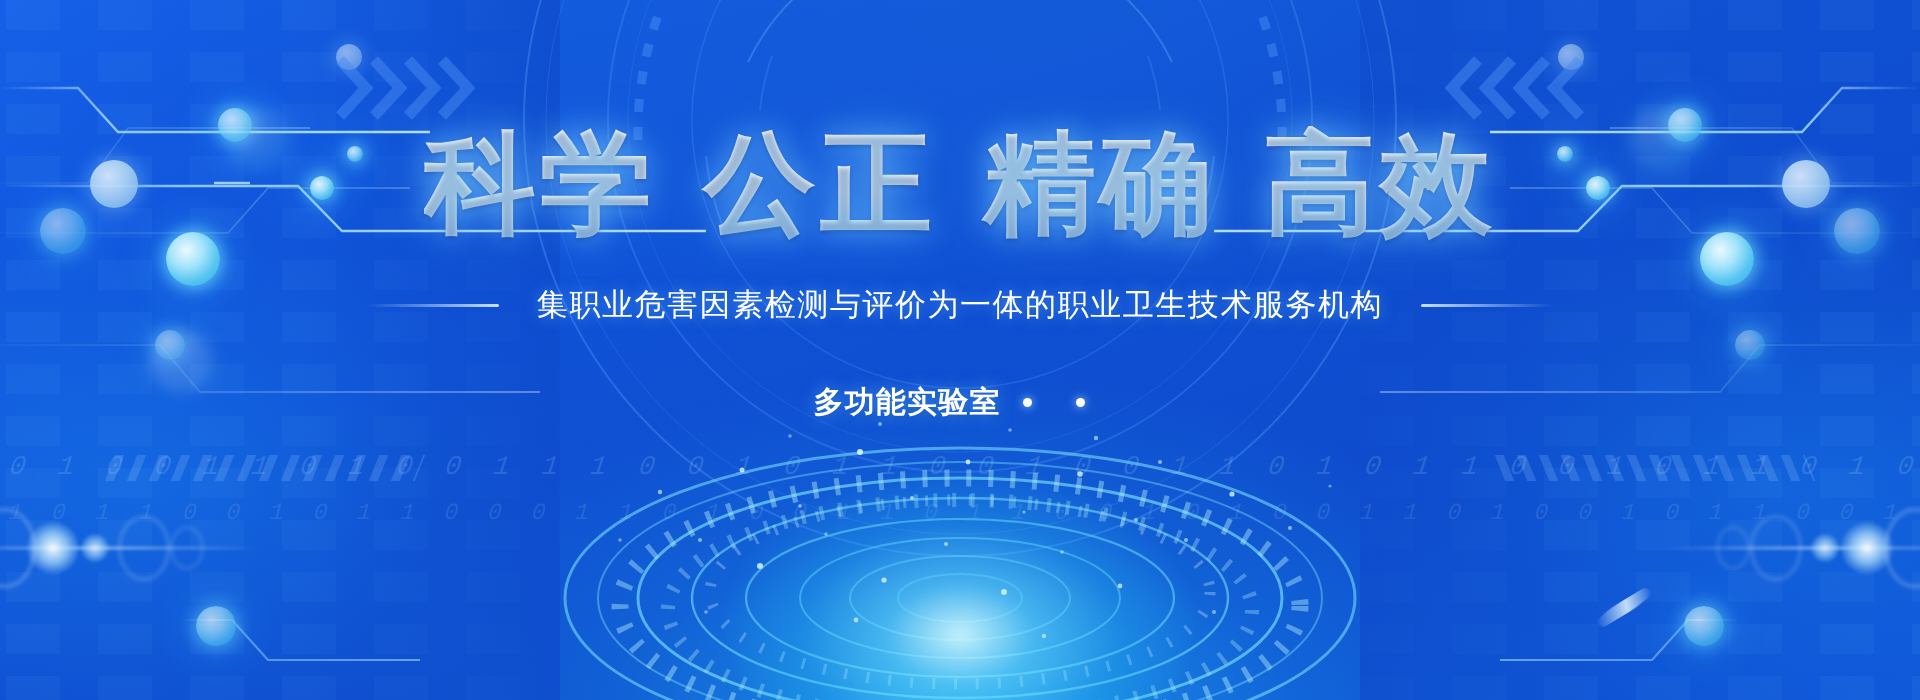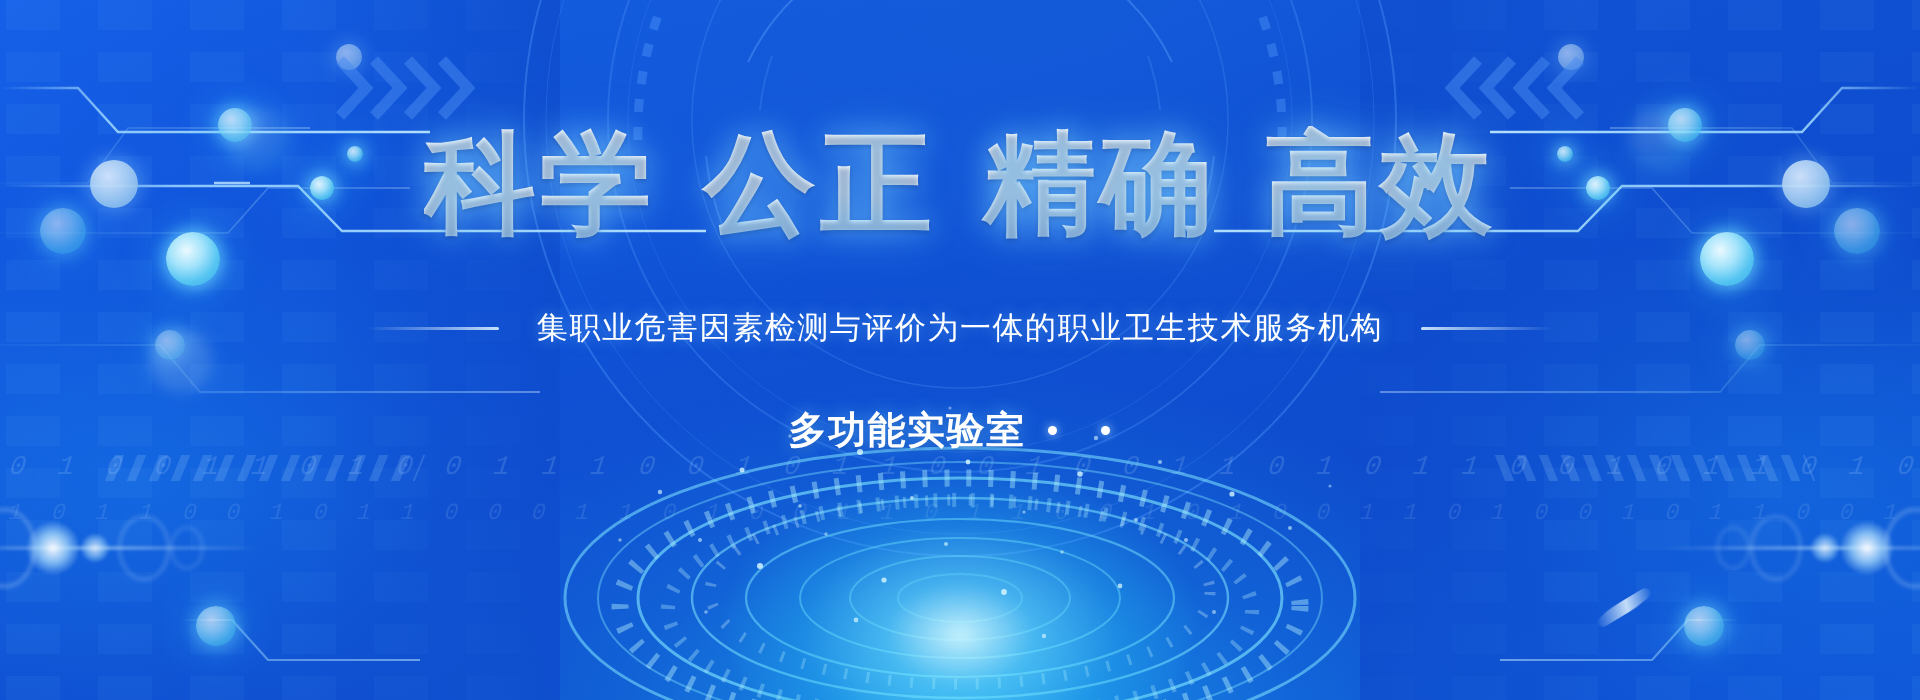--- a/index.html
+++ b/index.html
@@ -135,36 +135,36 @@
     text-shadow:0 0 26px rgba(120,205,255,.55), 0 2px 4px rgba(6,40,110,.35);
     background:linear-gradient(to bottom,#ffffff 0%,#ffffff 58%,#e4f4ff 76%,#bfe4ff 100%);
     -webkit-background-clip:text; background-clip:text;
     -webkit-text-fill-color:transparent;
     filter:drop-shadow(0 0 22px rgba(110,200,255,.45));
   }
   .headline .gap{ display:inline-block; width:.42em; }
 
   .sub-row{
     display:flex; align-items:center; gap:38px;
-    margin-top:65px;
+    margin-top:42px;
   }
   .sub-rule{
     width:132px; height:3px; border-radius:2px;
   }
   .sub-rule.l{ background:linear-gradient(to right, rgba(190,225,255,0), rgba(214,236,255,.92)); }
   .sub-rule.r{ background:linear-gradient(to left,  rgba(190,225,255,0), rgba(214,236,255,.92)); }
   .subtitle{
     font-size:31px; font-weight:500; color:#ffffff; letter-spacing:.05em;
     white-space:nowrap;
     text-shadow:0 0 14px rgba(120,205,255,.55);
   }
 
   .tagline{
     margin-top:56px;
-    font-size:38px; font-weight:bold; color:#ffffff; letter-spacing:.04em;
+    font-size:30px; font-weight:bold; color:#ffffff; letter-spacing:.04em;
     white-space:nowrap;
     text-shadow:0 0 16px rgba(110,200,255,.6), 0 2px 5px rgba(6,40,110,.3);
     display:flex; align-items:center;
   }
   .tagline .dot{
     display:inline-block; margin:0 22px;
     width:9px;height:9px;border-radius:50%;background:#ffffff;
     box-shadow:0 0 10px rgba(180,230,255,.9);
   }
 </style>

